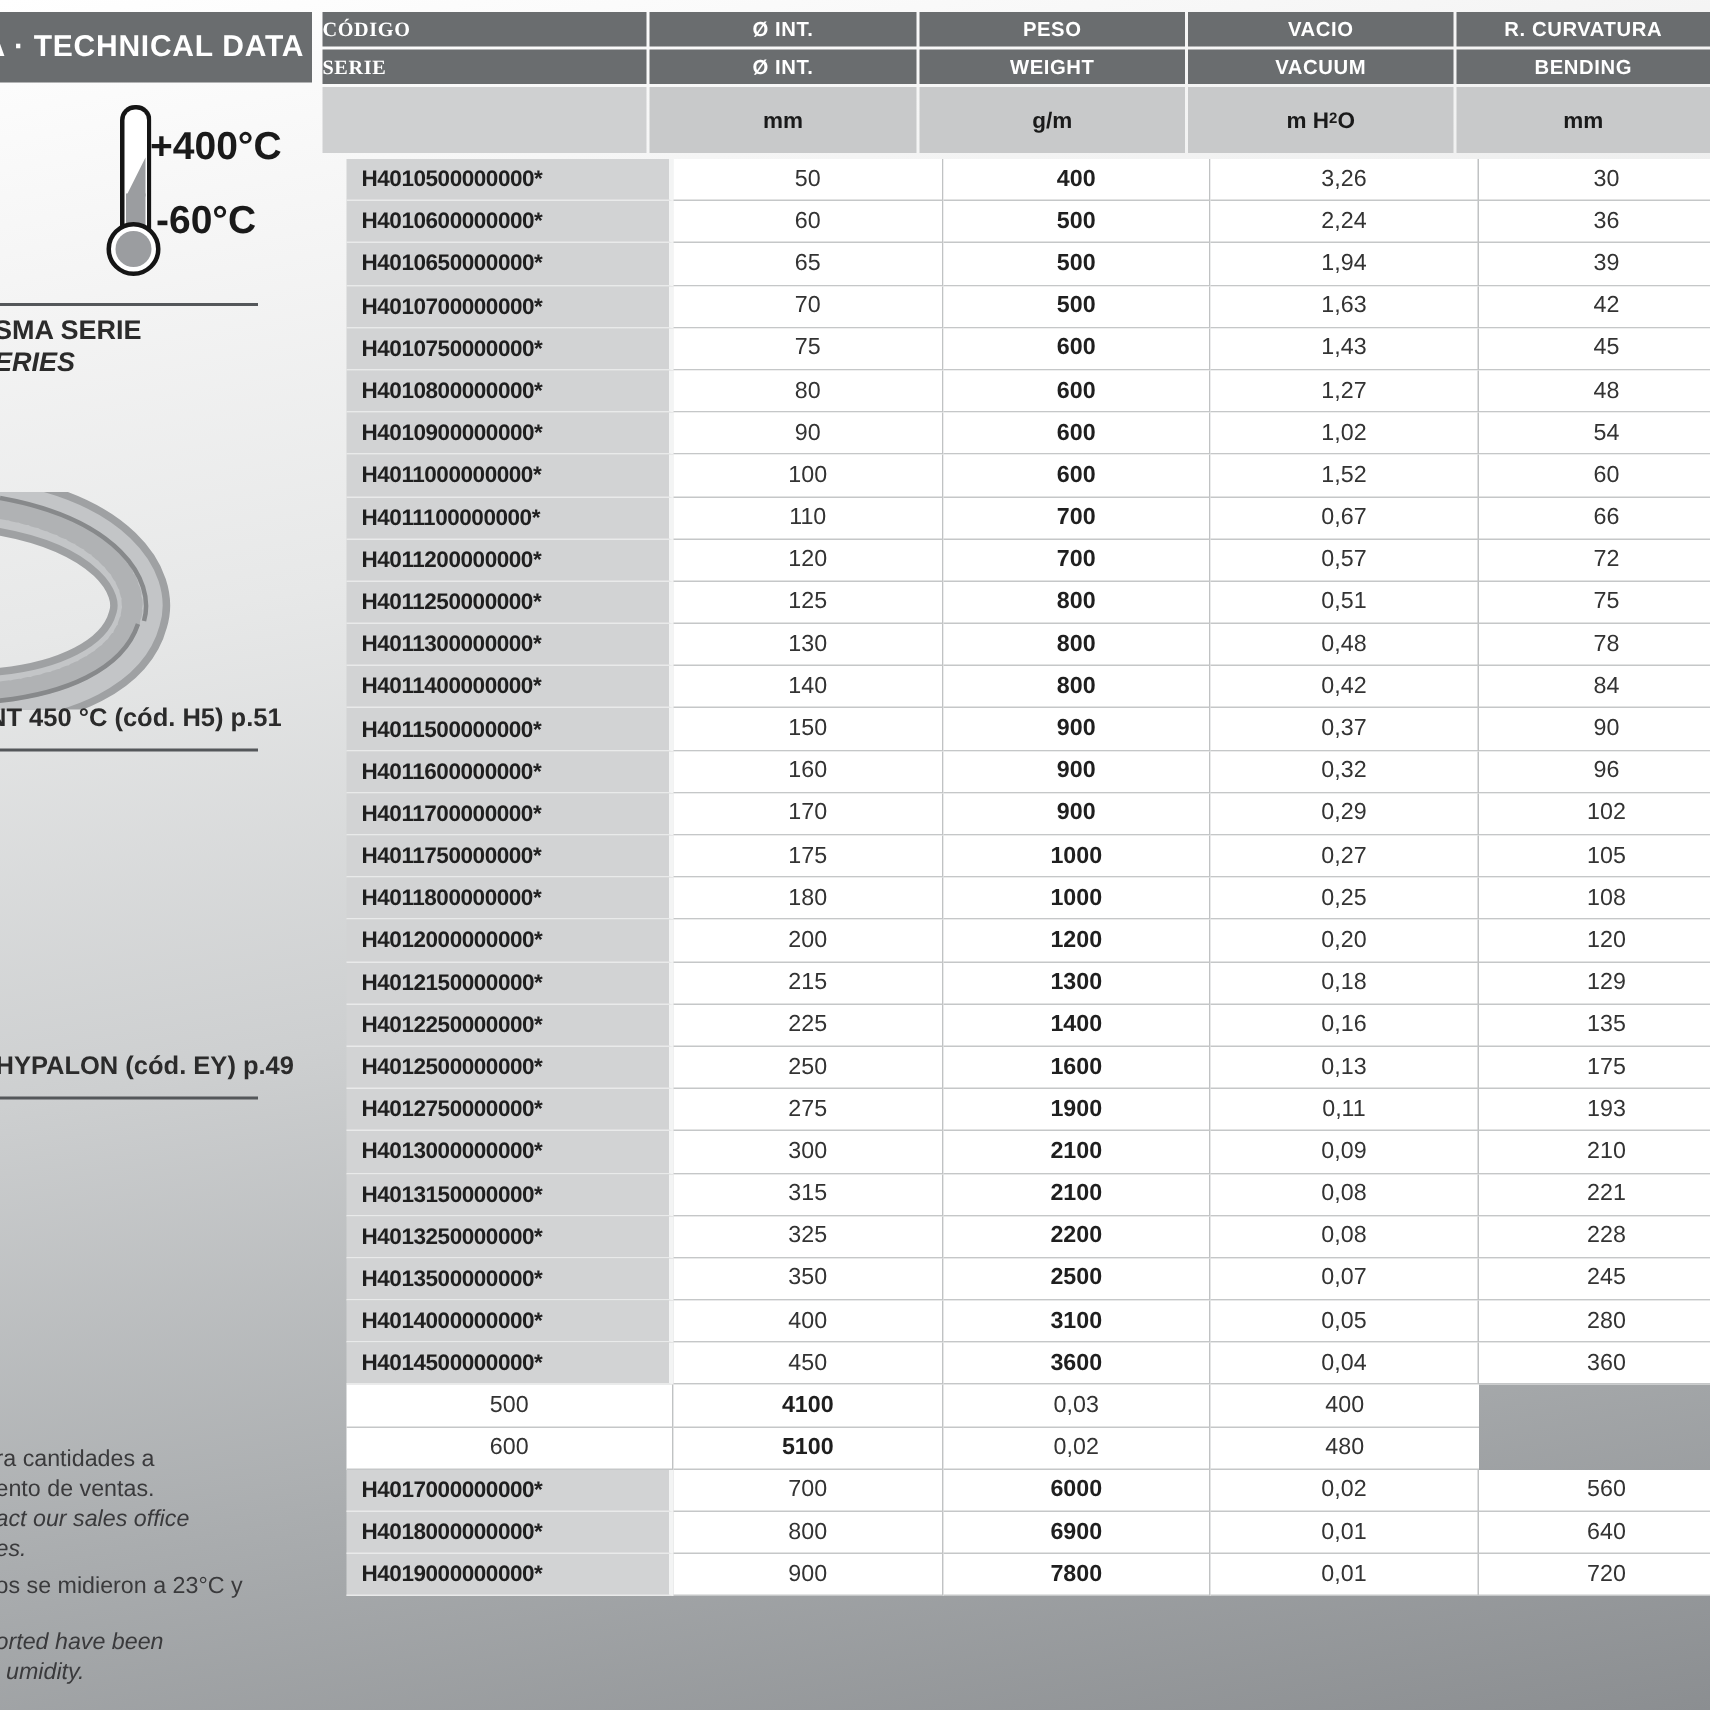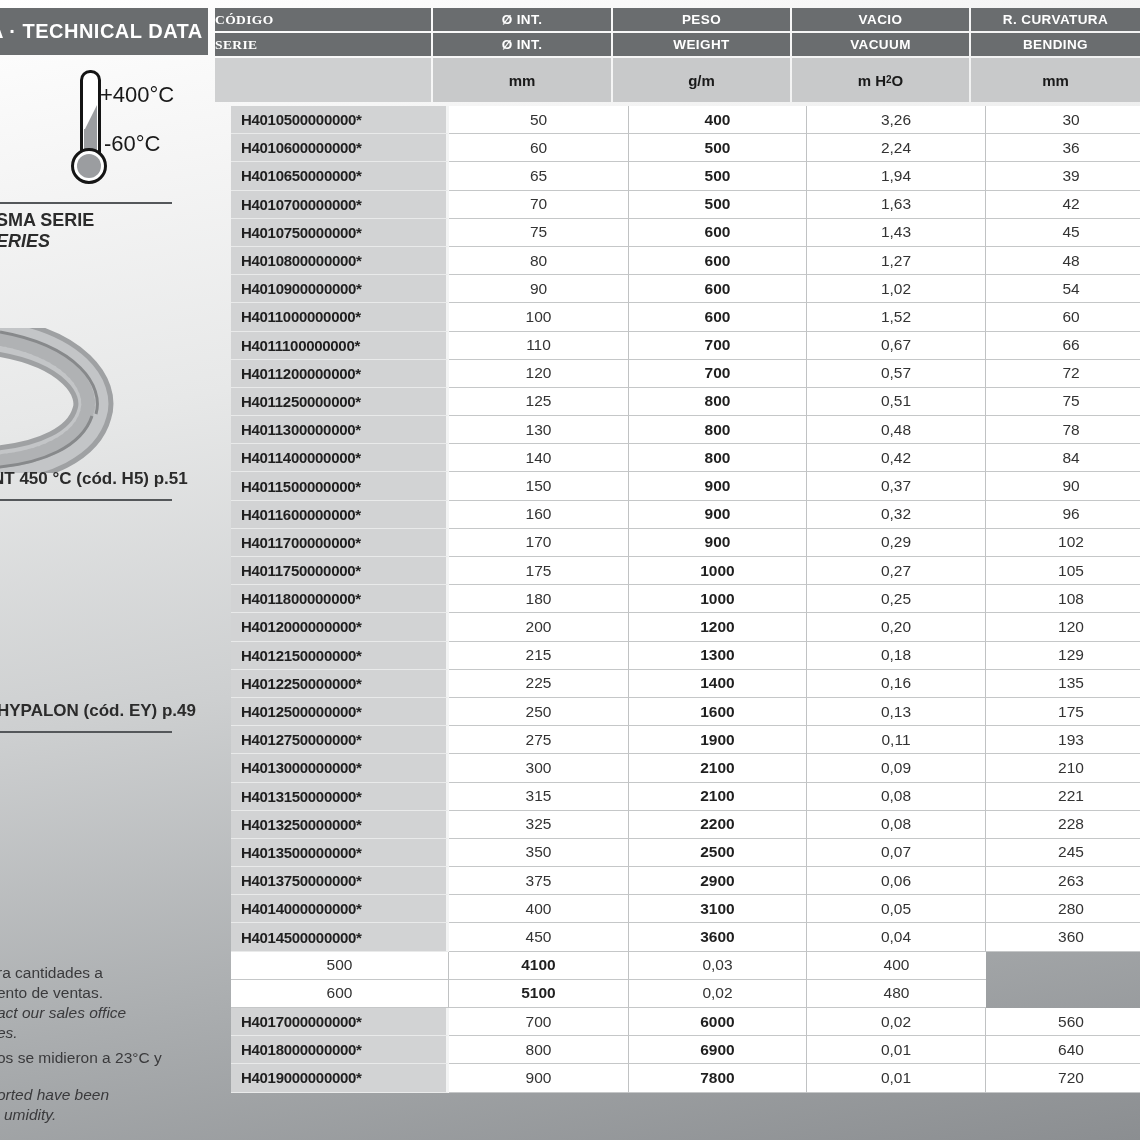--- a/index.html
+++ b/index.html
@@ -8,21 +8,21 @@
     font-family:"Liberation Sans", sans-serif;
     background:linear-gradient(170deg,#ffffff 0%,#f5f5f5 14%,#e7e8e8 32%,#cdcfd0 55%,#aaadaf 78%,#8b8e91 100%);
   }
   
   .titlebar{
     position:absolute; left:0; top:8px; width:208px; height:47px;
     background:#6a6d6f; color:#fff; display:flex; align-items:center;
     font-weight:bold; font-size:20px; letter-spacing:.5px; overflow:hidden; white-space:nowrap;
   }
   .titlebar span{margin-left:-11px;}
-  .thermo-label{position:absolute; font-weight:normal; color:#1a1a1a; font-size:22px; white-space:nowrap;}
+  .thermo-label{position:absolute; font-weight:bold; color:#1a1a1a; font-size:26px; white-space:nowrap;}
   .tlabel-max{left:100px; top:82px;}
   .tlabel-min{left:104px; top:131px;}
   .thermo-tube{
     position:absolute; left:80px; top:70px; width:15px; height:84px;
     border:3.5px solid #151515; border-bottom:none; border-radius:10px 10px 0 0; background:#fff;
   }
   .merc-body{position:absolute; left:1px; right:1px; bottom:-4px; height:32px; background:#9b9da0;}
   .merc-tip{position:absolute; left:1px; bottom:26px; width:0; height:0;
     border-left:13px solid transparent; border-bottom:26px solid #9b9da0;}
   .thermo-bulb{
@@ -349,27 +349,20 @@
   </div>
 
   <div class="trow">
     <div class="cell code">H4013500000000*</div>
     <div class="cell num">350</div>
     <div class="cell num weight">2500</div>
     <div class="cell num">0,07</div>
     <div class="cell num last">245</div>
   </div>
 
-  <div class="trow">
-    <div class="cell code">H4013750000000*</div>
-    <div class="cell num">375</div>
-    <div class="cell num weight">2900</div>
-    <div class="cell num">0,06</div>
-    <div class="cell num last">263</div>
-  </div>
 
   <div class="trow">
     <div class="cell code">H4014000000000*</div>
     <div class="cell num">400</div>
     <div class="cell num weight">3100</div>
     <div class="cell num">0,05</div>
     <div class="cell num last">280</div>
   </div>
 
   <div class="trow">

